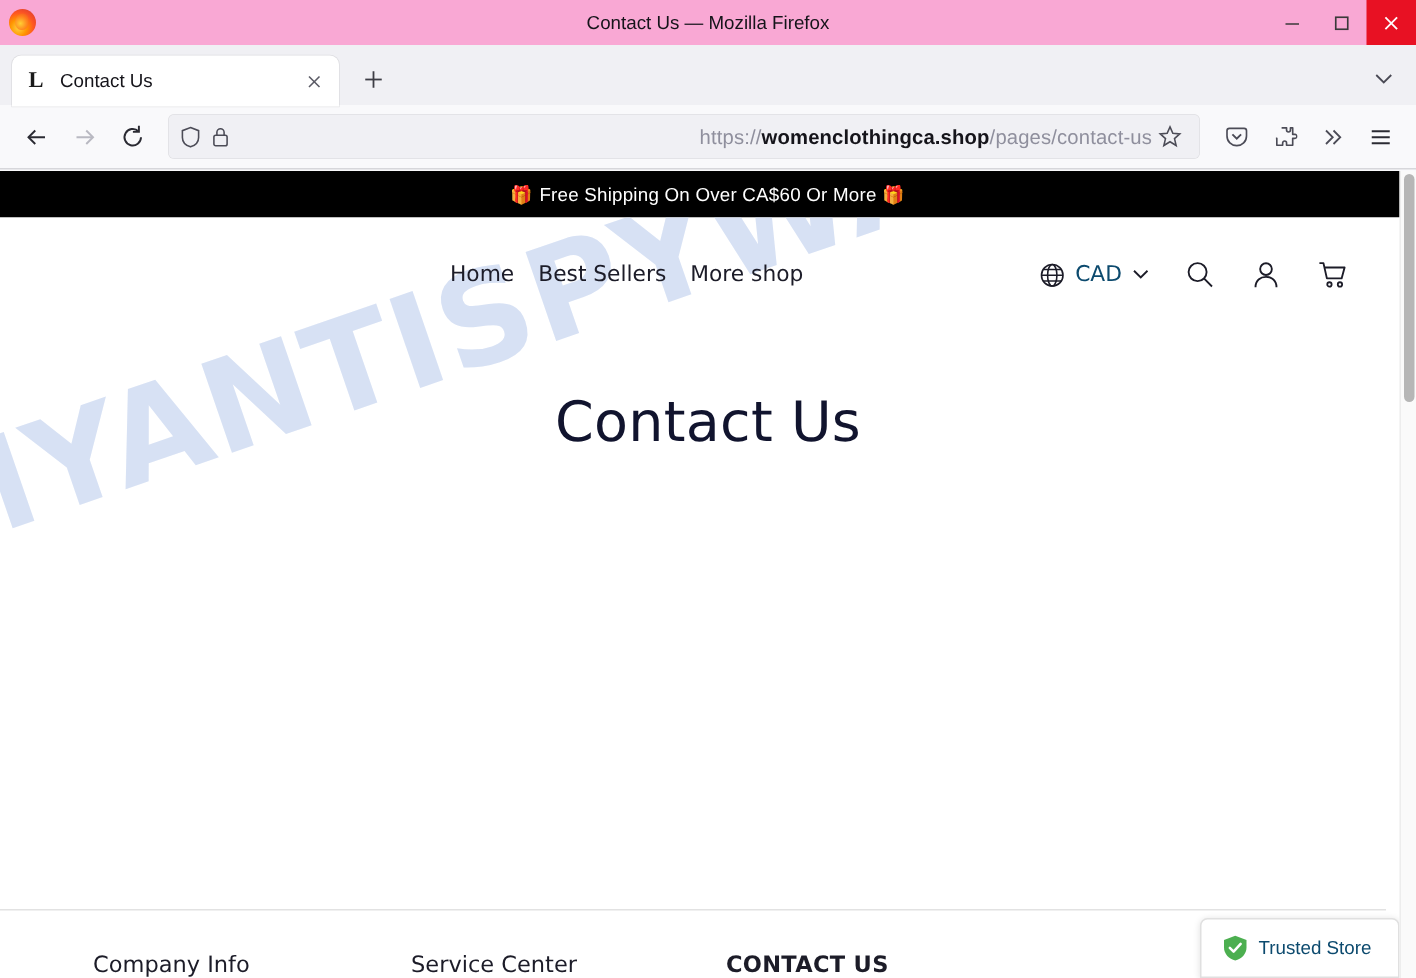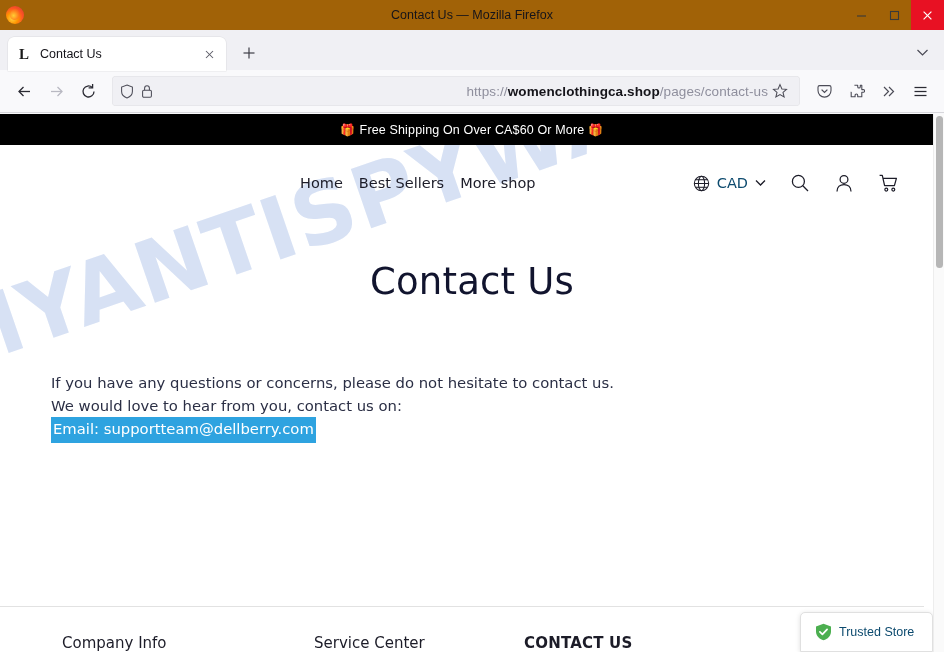--- a/index.html
+++ b/index.html
@@ -8,21 +8,21 @@
     overflow: hidden;
     font-family: "Liberation Sans", sans-serif;
     background: #ffffff;
   }
 
   
   .window { width: 944px; height: 652px; position: relative; background:#f9f9fb; }
 
   .titlebar {
     height: 30px;
-    background: #a16207;
+    background: #f9a8d4;
     display: flex; align-items: center;
     position: relative;
     border-bottom: 0px solid #cfcfd8;
   }
   .ff-logo {
     width: 18px; height: 18px; margin-left: 6px;
     border-radius: 50%;
     background: radial-gradient(circle at 35% 70%, #ffd23f 0%, #ff9500 32%, #ff5722 58%, #e8452c 78%, #c2185b 100%);
     position: relative; flex: none;
   }
@@ -191,21 +191,21 @@
     padding-top: 27px;
     z-index: 2;
     background: #fff;
   }
   .footer-cols {
     display: flex;
     padding-left: 62px;
   }
   .fcol { font-family: "DejaVu Sans", sans-serif; color: #1c1c28; }
   .fcol.c1 { width: 212px; font-size: 15px; }
-  .fcol.c2 { width: 210px; font-size: 15px; margin-left: 40px; }
+  .fcol.c2 { width: 210px; font-size: 15px; }
   .fcol.c3 { width: 200px; font-size: 15px; font-weight: 700; letter-spacing:.2px; }
   .fcol.c4 { width: 220px; font-size: 17px; font-weight: 700; white-space: nowrap; overflow:hidden; }
 
   
   .trusted {
     position: absolute; right: 11px; bottom: 0px;
     width: 133px; height: 40px;
     background: #ffffff;
     border: 1px solid #e0e0e0;
     border-radius: 5px 5px 0 0;
@@ -406,25 +406,20 @@
               <path d="M1.6 2.4 H4.3 L6.6 12.6 H16.4 L18.4 5.3 H5.1" fill="none" stroke="#1c1c28" stroke-width="1.25" stroke-linejoin="round"></path>
               <circle cx="8.3" cy="16.6" r="1.45" fill="none" stroke="#1c1c28" stroke-width="1.2"></circle>
               <circle cx="15.3" cy="16.6" r="1.45" fill="none" stroke="#1c1c28" stroke-width="1.2"></circle>
             </svg>
           </span>
         </div>
       </div>
 
       <h1 class="page-title">Contact Us</h1>
 
-      <div class="content-block">
-        <div class="line">If you have any questions or concerns, please do not hesitate to contact us.</div>
-        <div class="line">We would love to hear from you, contact us on:</div>
-        <div class="line"><span class="selected">Email: supportteam@dellberry.com</span></div>
-      </div>
 
       <div class="site-footer">
         <div class="footer-cols">
           <div class="fcol c1">Company Info</div>
           <div class="fcol c2">Service Center</div>
           <div class="fcol c3">CONTACT US</div>
         </div>
       </div>
 
       <div class="trusted">

